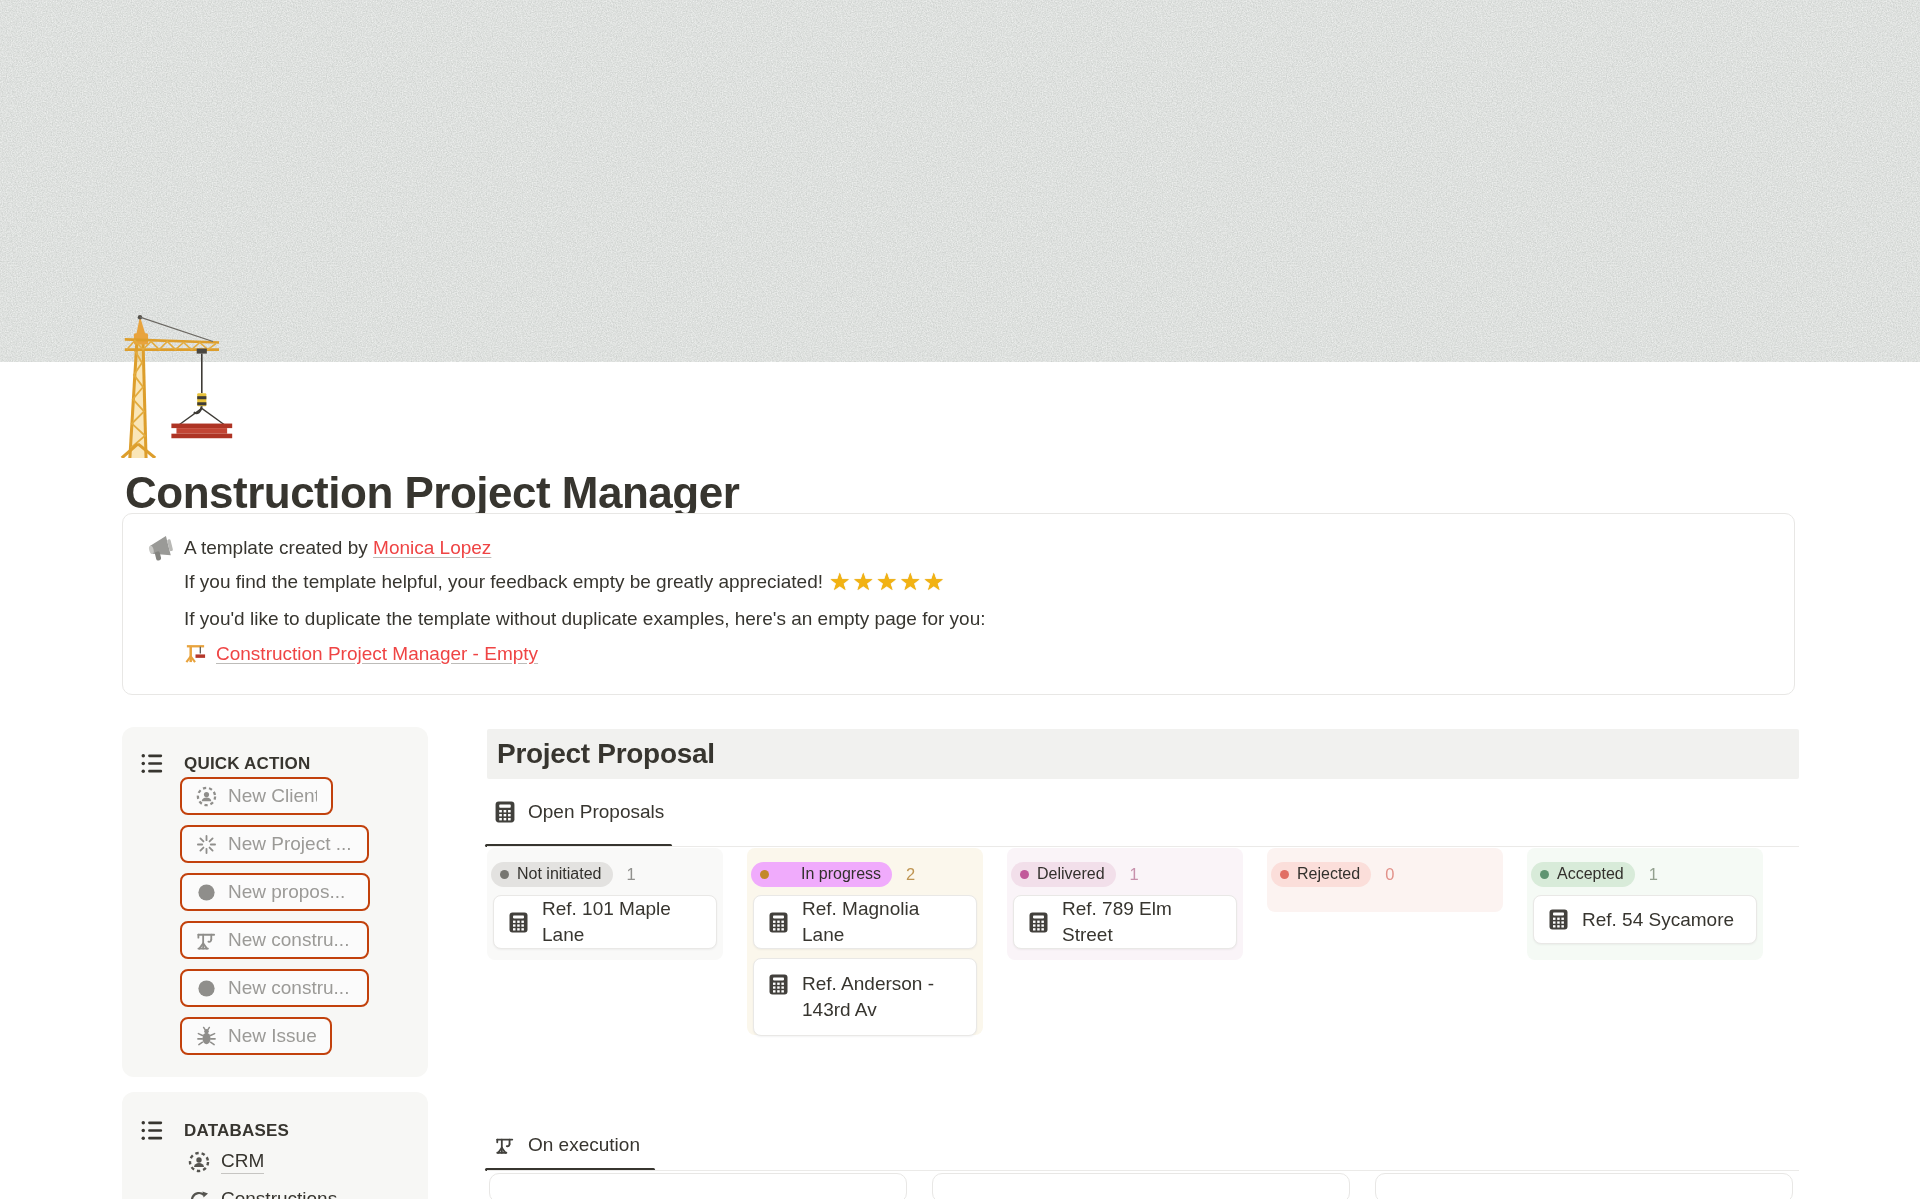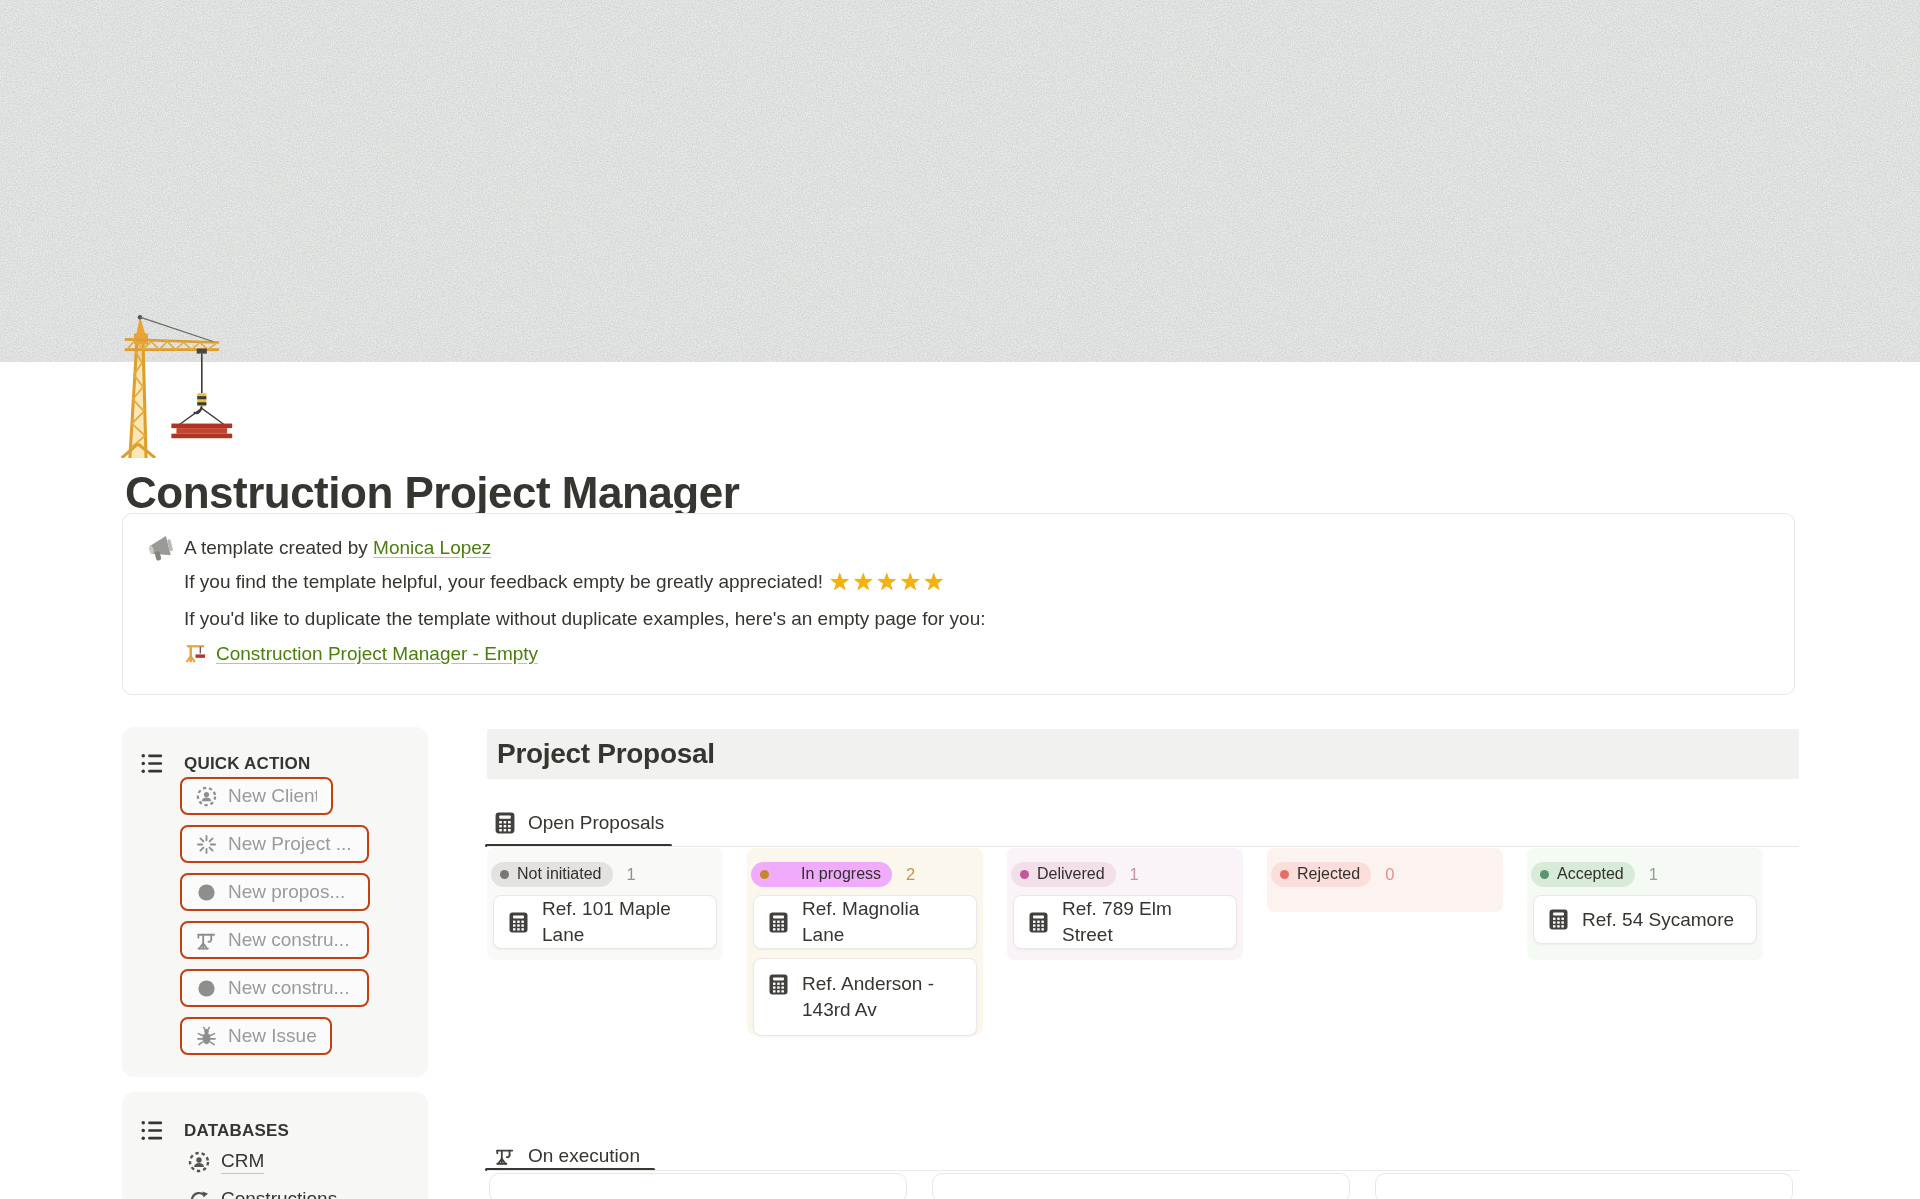--- a/index.html
+++ b/index.html
@@ -14,21 +14,21 @@
   
   .page-icon { position:absolute; left:116px; top:306px; width:128px; height:152px; }
   
   .page-title { position:absolute; left:125px; top:428px; font-size:44px; font-weight:700; letter-spacing:-0.5px;margin-top:40px; }
   
   .callout { position:absolute; left:122px; top:513px; width:1673px; height:182px;
     border:1px solid #E8E7E5; border-radius:10px; background:#fff; }
   .callout .c-icon { position:absolute; left:25px; top:20px; width:30px; height:30px; }
   .c-line { position:absolute; left:61px; font-size:19px; line-height:25px; color:#37352F; white-space:nowrap; }
   .c-line.l1 { top:21px; } .c-line.l2 { top:55px; } .c-line.l3 { top:92px; } .c-line.l4 { top:127px; }
-  .c-link { color:#4d7c0f; text-decoration:underline; text-decoration-color:#BDBCB9; text-underline-offset:3px; cursor:pointer; }
+  .c-link { color:#ef4444; text-decoration:underline; text-decoration-color:#BDBCB9; text-underline-offset:3px; cursor:pointer; }
   .stars { color:#F2B212; font-size:24px; letter-spacing:2px; vertical-align:-2px;
     text-shadow:0 0 1px #D99A00; margin-left:6px; }
   .l4 .mini-crane { display:inline-block; width:23px; height:23px; vertical-align:-4px; margin-right:9px; }
   .l4 .c-link { font-weight:500; }
   
   .side-card { position:absolute; left:122px; width:306px; background:#F7F7F5; border-radius:12px; }
   .side-card.qa { top:727px; height:350px; }
   .side-card.db { top:1092px; height:130px; }
   .side-head { position:absolute; left:18px; display:flex; align-items:center; gap:19px; }
   .side-head .lh-icon { width:25px; height:25px; }
@@ -41,21 +41,21 @@
   .qa-btn .b-label { font-size:19px; white-space:nowrap; overflow:hidden; }
   .db-item { position:absolute; left:66px; display:flex; align-items:center; gap:11px; cursor:pointer; }
   .db-item .b-icon { width:22px; height:22px; color:#55544F; }
   .db-item .db-label { font-size:19px; color:#37352F; border-bottom:1px solid #C6C5C2; padding-bottom:1px; }
   
   .main { position:absolute; left:487px; top:729px; width:1312px; height:486px; }
   .band { position:absolute; left:0; width:1312px; height:50px; background:#F1F1EF; border-radius:2px;
     display:flex; align-items:center; padding-left:10px; }
   .band .band-title { font-size:28px; font-weight:700; letter-spacing:-0.3px; }
   .band.b1 { top:0; } .band.b2 { top:331px; }
-  .tab { position:absolute; left:8px; display:flex; align-items:center; gap:13px; cursor:pointer;margin-top:11px; }
+  .tab { position:absolute; left:8px; display:flex; align-items:center; gap:13px; cursor:pointer; }
   .tab .t-icon { width:20px; height:22px; color:#41403C; }
   .tab .t-label { font-size:19px; font-weight:500; color:#37352F; }
   .tab.t1 { top:72px; } .tab.t2 { top:405px; }
   .tab-underline { position:absolute; left:-2px; height:3px; background:#37352F; border-radius:2px; }
   .tab-underline.u1 { top:115px; width:187px; } .tab-underline.u2 { top:439px; width:170px; }
   .tab-divider { position:absolute; left:0; width:1312px; height:1px; background:#EBEAE8; }
   .tab-divider.d1 { top:117px; } .tab-divider.d2 { top:441px; }
   
   .bcol { position:absolute; top:119px; width:236px; border-radius:8px; padding:14px 0 0 0; }
   .bcol .head-row { display:flex; align-items:center; padding-left:4px; }

